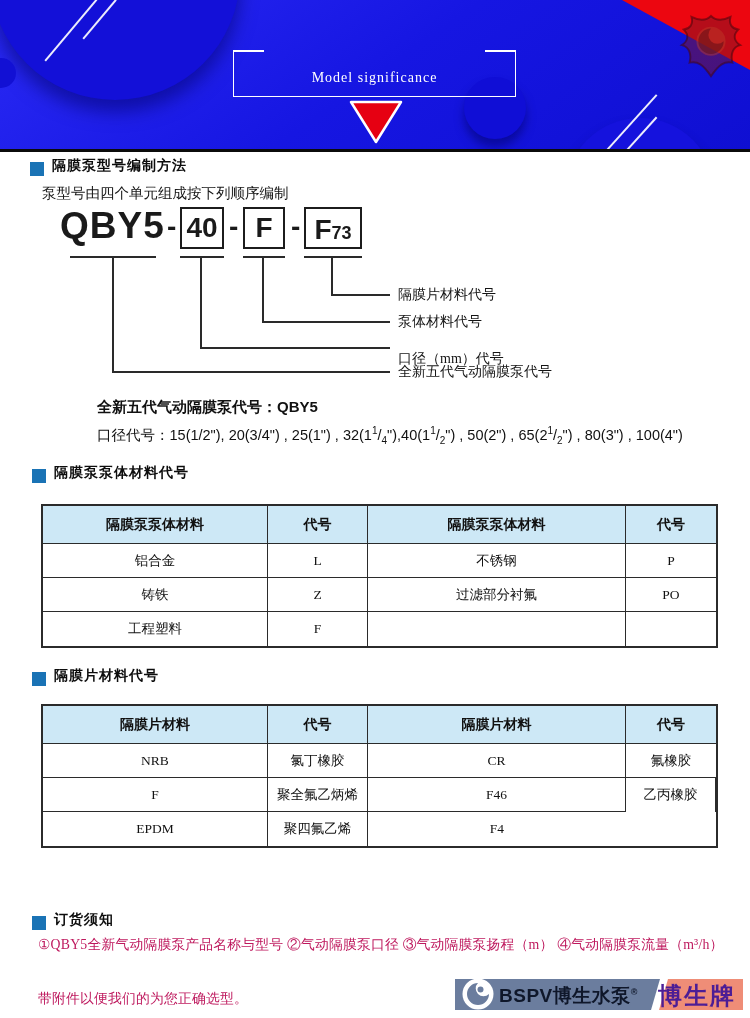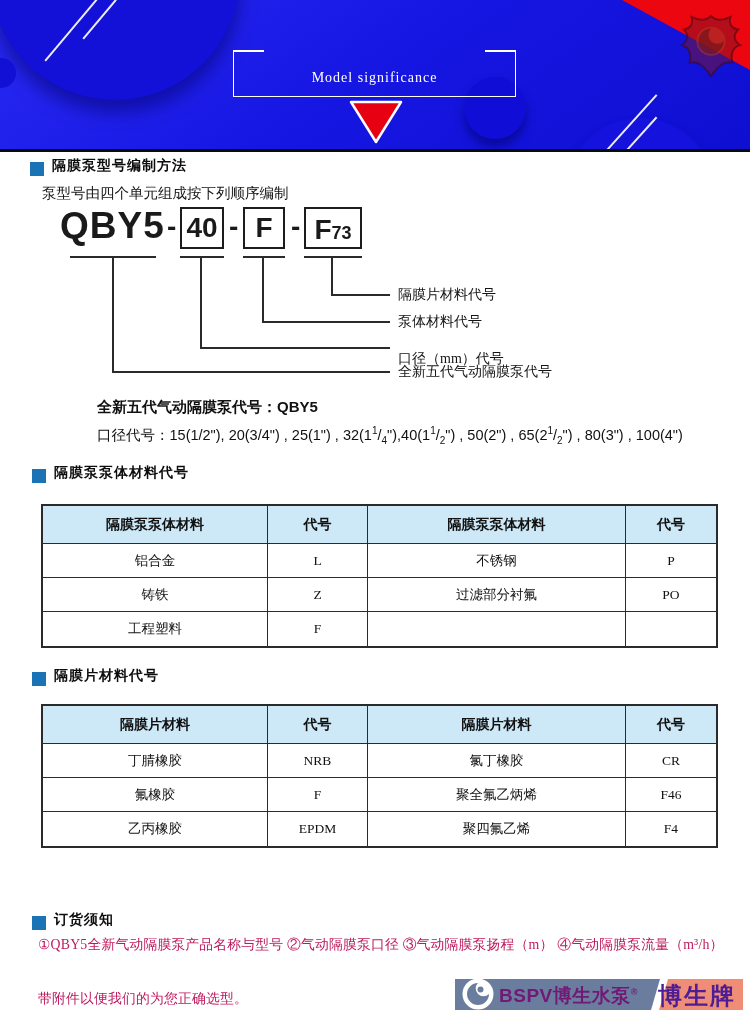--- a/index.html
+++ b/index.html
@@ -73,21 +73,21 @@
     font-family:"Liberation Serif","DejaVu Serif",serif; white-space:nowrap; letter-spacing:.2px; }
   .o1 { top:936px; } .o2 { top:963px; } .o3 { top:990px; }
 
   
   .fbar { position:absolute; left:455px; top:979px; width:288px; height:31px; background:#ef8d77; }
   .fbar-white { position:absolute; left:0; top:0; width:213px; height:31px; background:#fff;
     clip-path:polygon(0 0, 213px 0, 204px 31px, 0 31px); }
   .fbar-left { position:absolute; left:0; top:0; width:205px; height:31px; background:#6b7d9e;
     clip-path:polygon(0 0, 205px 0, 196px 31px, 0 31px); }
   .fbar-logo { position:absolute; left:6px; top:-2px; }
-  .fbar-brand { position:absolute; left:44px; top:4px; font-size:19px; font-weight:700; color:#701a75; letter-spacing:.5px; white-space:nowrap; }
+  .fbar-brand { position:absolute; left:44px; top:4px; font-size:19px; font-weight:700; color:#0f172a; letter-spacing:.5px; white-space:nowrap; }
   .fbar-brand sup { font-size:9px; }
   .fbar-badge { position:absolute; right:7px; top:1px; font-size:24px; font-weight:700; color:#4c1d95; letter-spacing:2px; }
 </style>
 </head>
 <body>
 
 <div class="page">
 
   <div class="banner">
     <div class="circle c1"></div>
@@ -184,21 +184,20 @@
   </div>
 
   <div class="sq" style="left:32px; top:672px;"></div>
   <div class="h-txt" style="left:54px; top:667px;">隔膜片材料代号</div>
 
   <div class="grid-table t2">
     <div class="cell th">隔膜片材料</div>
     <div class="cell th">代号</div>
     <div class="cell th">隔膜片材料</div>
     <div class="cell th">代号</div>
-    <div class="cell">丁腈橡胶</div>
     <div class="cell">NRB</div>
     <div class="cell">氯丁橡胶</div>
     <div class="cell">CR</div>
     <div class="cell">氟橡胶</div>
     <div class="cell">F</div>
     <div class="cell">聚全氟乙炳烯</div>
     <div class="cell">F46</div>
     <div style="display:contents" class="row-last">
       <div class="cell">乙丙橡胶</div>
       <div class="cell">EPDM</div>

